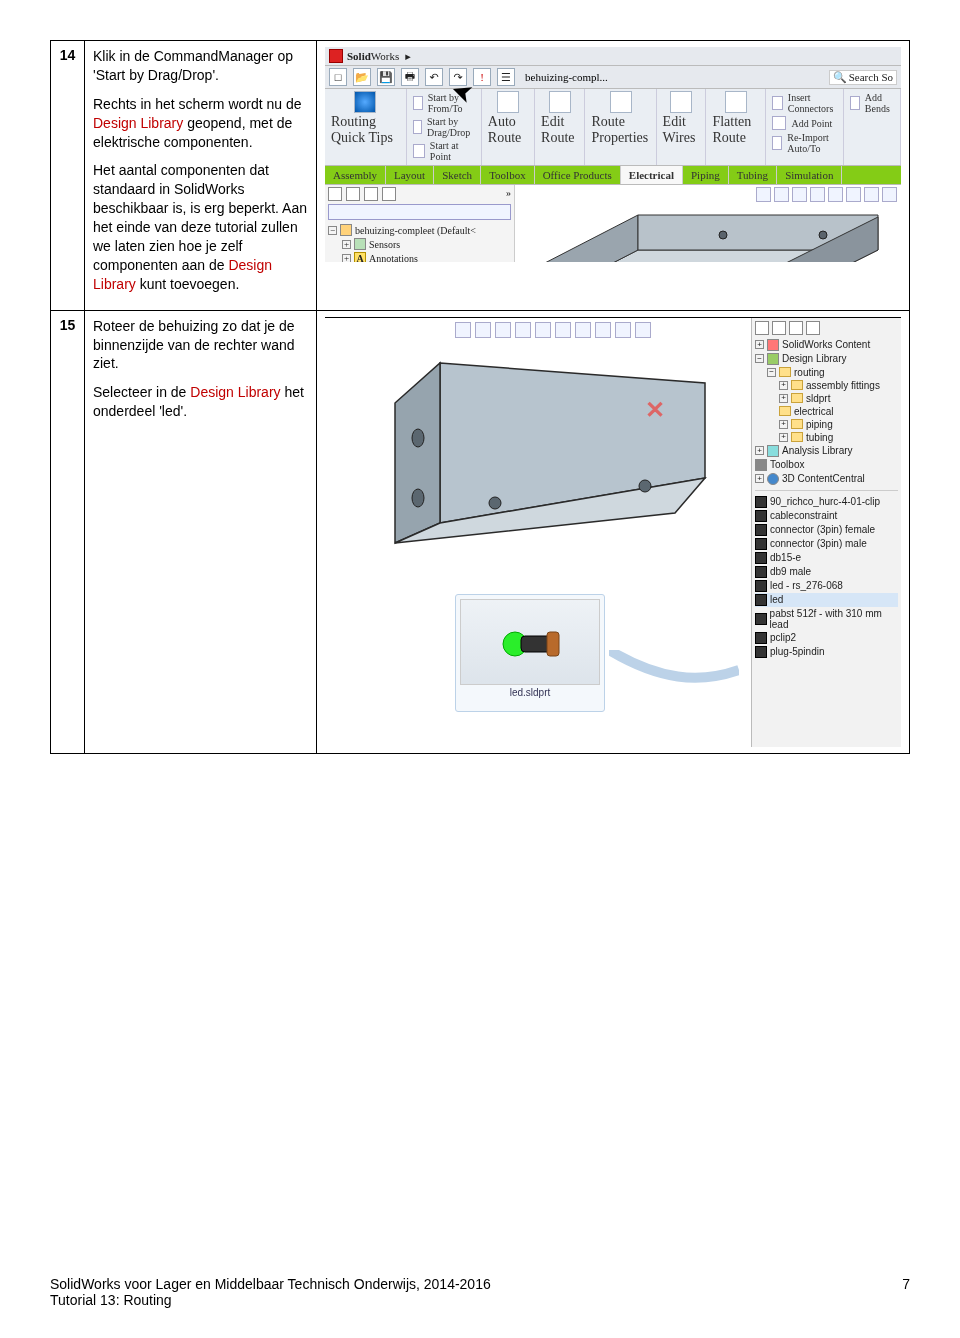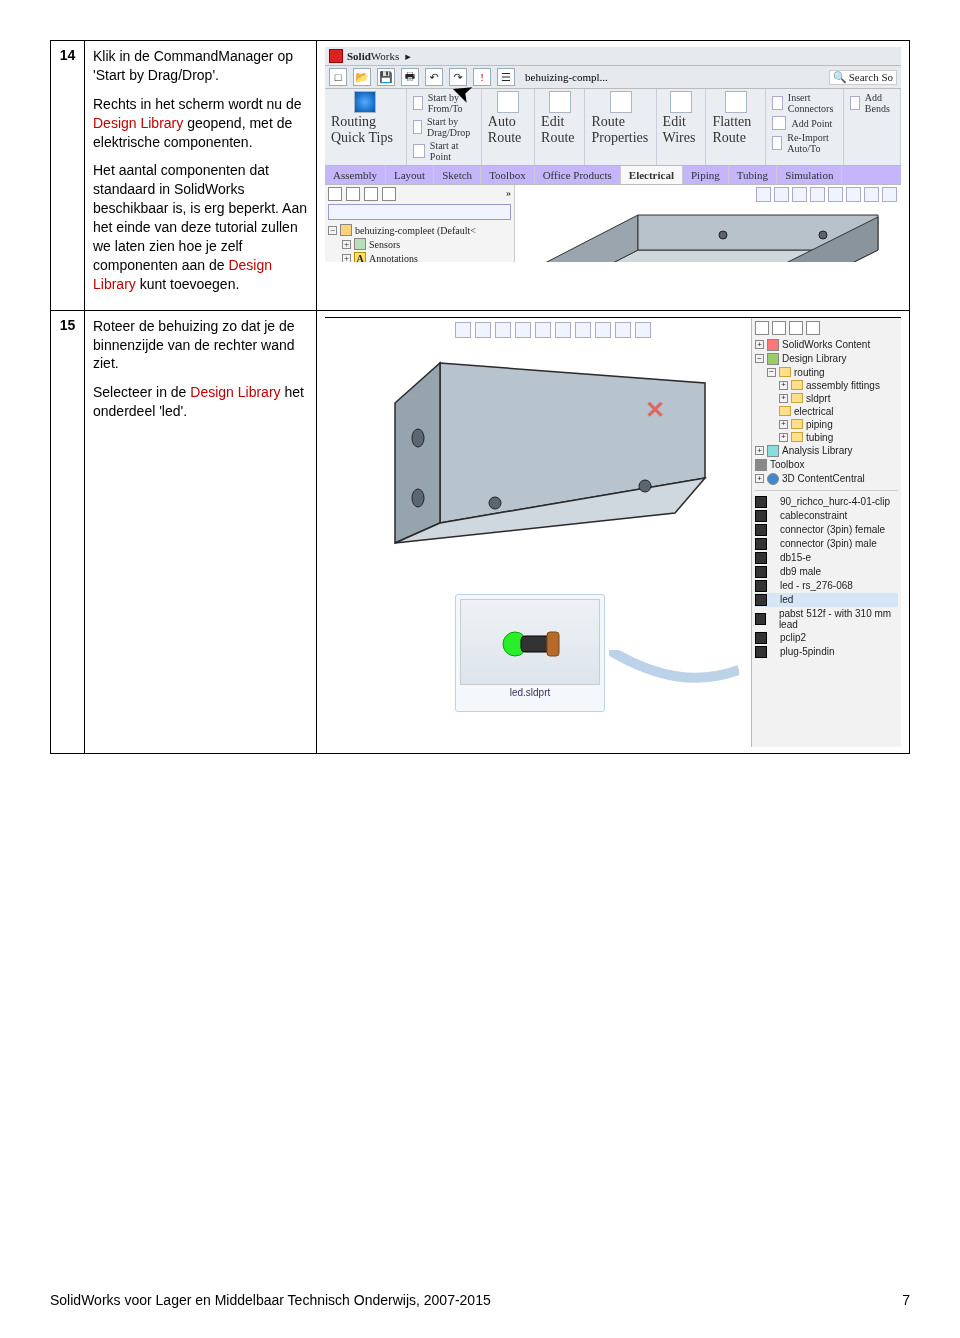--- a/index.html
+++ b/index.html
@@ -67,21 +67,21 @@
   .qat .ic { width:18px;height:18px;border:1px solid #9ab;background:#fff;display:flex;align-items:center;justify-content:center;font-size:11px;}
   .qat .doc { color:#000; padding:0 4px;}
   .qat .search { margin-left:auto; display:flex;align-items:center;gap:2px;border:1px solid #ccc;background:#fff;padding:0 3px;}
   .ribbon { display:flex; background:#eaeef3; border-bottom:1px solid #bbb;}
   .rgroup { padding:2px 6px; font-size:10px; color:#333; display:flex; flex-direction:column; align-items:center; border-right:1px solid #ccd;}
   .rgroup .ric { width:22px;height:22px;border:1px solid #a8b6c8;background:#fff;margin-bottom:1px;}
   .rgroup.stack { align-items:flex-start; }
   .rgroup.stack .row { display:flex;align-items:center;gap:5px; padding:1px 0;}
   .rgroup.stack .row .sic { width:14px;height:14px;border:1px solid #aac;background:#fff;}
   .rgroup .lbl { font-size:14px; }
-  .tabs { display:flex; background:#c4b5fd; border-bottom:1px solid #bbb;}
+  .tabs { display:flex; background:#84cc16; border-bottom:1px solid #bbb;}
   .tab { padding:3px 8px; font-size:11px; color:#333; border-right:1px solid #ccc;}
   .tab.active { background:#f8f8f8; font-weight:bold;}
   .work1 { display:flex; height:110px; }
   .ft { width:190px; background:#f4f4f4; border-right:1px solid #ccc; padding:2px 3px; font-size:10px;}
   .ft .hdr{display:flex;gap:4px;margin-bottom:3px;}
   .ft .hdr .sq{width:14px;height:14px;border:1px solid #888;background:#fff;}
   .ft .filter{border:1px solid #99c;background:#f0f4ff;height:16px;margin-bottom:3px;}
   .ft .node{display:flex;align-items:center;gap:3px;padding:1px 0;}
   .ft .node .exp{width:9px;height:9px;border:1px solid #888;display:flex;align-items:center;justify-content:center;font-size:9px;line-height:1;}
   .ft .node .nic{width:12px;height:12px;border:1px solid #888;background:#fff;}
@@ -113,21 +113,21 @@
   .shot2 .dlpanel{position:absolute;right:0;top:0;width:150px;bottom:0;border-left:1px solid #bbb;background:#f2f2f2;padding:3px;font-size:10px;}
   .shot2 .dlpanel .hdr{display:flex;gap:3px;margin-bottom:3px;}
   .shot2 .dlpanel .hdr .sq{width:14px;height:14px;border:1px solid #888;background:#fff;}
   .shot2 .dlpanel .tree .tn{display:flex;align-items:center;gap:3px;padding:1px 0;}
   .shot2 .dlpanel .tree .tn .exp{width:9px;height:9px;border:1px solid #888;font-size:8px;display:flex;align-items:center;justify-content:center;line-height:1;}
   .shot2 .dlpanel .tree .tn .fld{width:12px;height:10px;background:#ffe08a;border:1px solid #caa23a;}
   .shot2 .dlpanel .tree .tn.ind1{padding-left:12px;}
   .shot2 .dlpanel .tree .tn.ind2{padding-left:24px;}
   .shot2 .dlpanel .tree .tn .ico{width:12px;height:12px;border:1px solid #888;background:#fff;}
   .shot2 .dlpanel .sep{height:1px;background:#ccc;margin:4px 0;}
-  .shot2 .dlpanel .list .li{display:flex;align-items:center;gap:13px;padding:1px 0;}
+  .shot2 .dlpanel .list .li{display:flex;align-items:center;gap:3px;padding:1px 0;}
   .shot2 .dlpanel .list .li .pic{width:12px;height:12px;background:#333;border:1px solid #000;}
   .shot2 .dlpanel .list .li.sel{background:#d6e6f7;}
   .shot2 .callout-line{position:absolute;left:284px;top:332px;width:130px;height:36px;}
 
   
   .ledthumb svg{width:90px;height:60px;}
 </style>
 </head>
 <body>
 
@@ -456,15 +456,16 @@
           </div>
         </div>
       </div>
     </td>
   </tr>
 </tbody>
     </table>
 </div>
 
 <div class="footer">
-  <div>SolidWorks voor Lager en Middelbaar Technisch Onderwijs, 2007-2015</div>
+  <div>SolidWorks voor Lager en Middelbaar Technisch Onderwijs, 2014-2016</div>
+  <div>Tutorial 13: Routing</div>
   <div class="pn">7</div>
 </div>
 
 </body></html>

